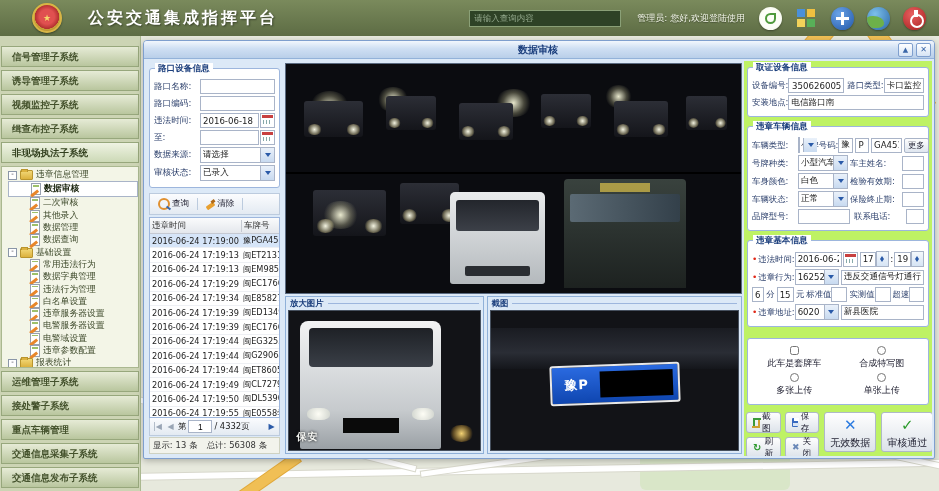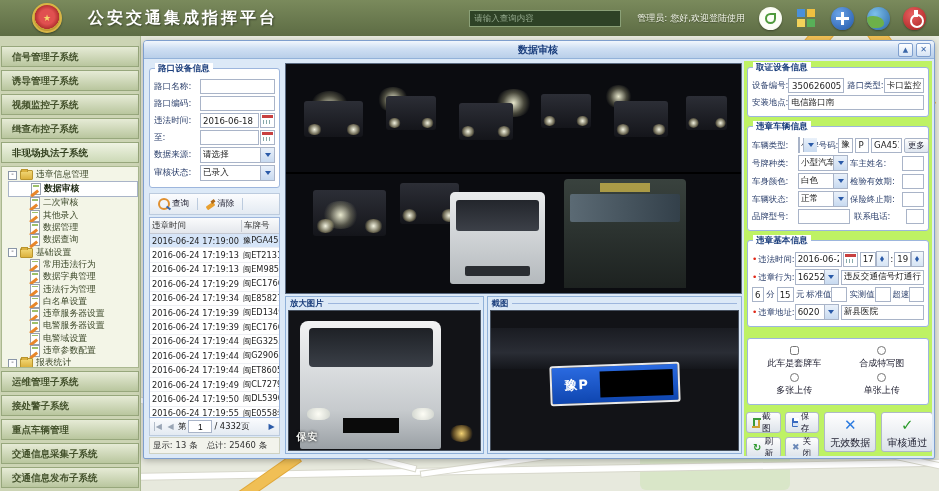--- a/index.html
+++ b/index.html
@@ -431,21 +431,21 @@
           <input class="pgin" value="1" style="">
           <span>/ 4332页</span>
           <span class="pico on" style="margin-left:auto">▶</span>
         </div>
 
         <div class="lfoot">
           <span>显示:</span>
           <span>13</span>
           <span>条</span>
           <span style="margin-left:6px">总计:</span>
-          <span>25460</span>
+          <span>56308</span>
           <span>条</span>
         </div>
       </div>
 
       <div class="ccol">
         <div class="video">
           <div class="fl" style="left:5%;top:12%;width:9%;height:14%"></div>
           <div class="fl" style="left:20%;top:10%;width:7%;height:11%"></div>
           <div class="fl" style="left:46%;top:11%;width:8%;height:12%"></div>
           <div class="fl" style="left:70%;top:9%;width:6%;height:10%"></div>

